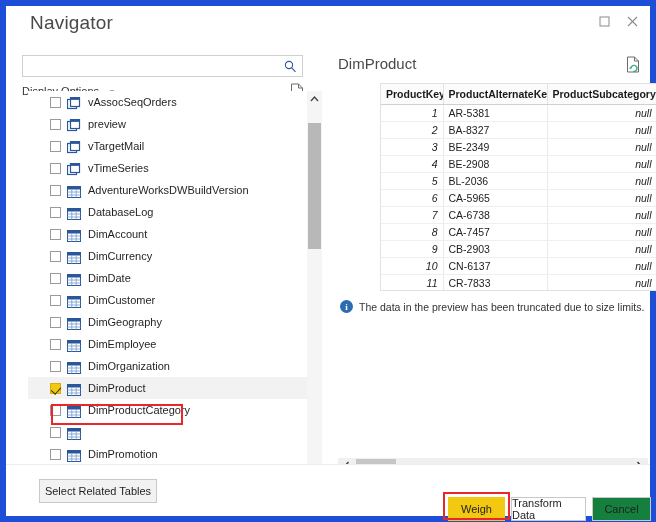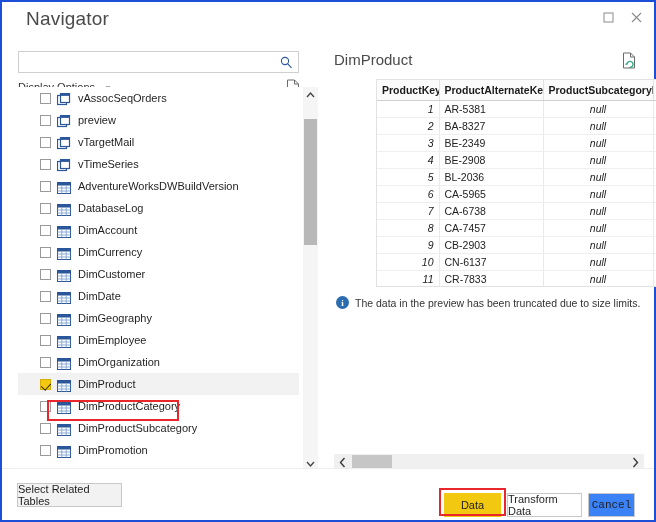--- a/index.html
+++ b/index.html
@@ -6,21 +6,21 @@
   html, body {
     width: 656px; height: 522px;
     background: #ffffff;
     font-family: "Liberation Sans", sans-serif;
     overflow: hidden;
   }
   .window {
     position: relative;
     width: 656px; height: 522px;
     background: #ffffff;
-    border: 2px solid #1d4ed8;
+    border: 6px solid #1d4ed8;
   }
 
   
   .titlebar {
     position: absolute; top: 0; left: 0; right: 0; height: 30px;
     background: #ffffff;
   }
   .win-btns {
     position: absolute; right: 4px; top: 0; height: 30px;
     display: flex; align-items: center;
@@ -68,21 +68,21 @@
   .dd-caret {
     position: absolute; left: 86px; top: 6px;
     font-size: 8px; color: #555;
   }
   .refresh-doc-icon {
     position: absolute; right: 18px; top: 1px; cursor: default;
   }
 
   
   .tree-wrap {
-    position: absolute; left: 0; top: 36px;
+    position: absolute; left: 6px; top: 36px;
     width: 281px; height: 384px;
     background: #fff;
     overflow: hidden;
   }
   .tree-list { position: relative; }
   .tree-item {
     display: flex; align-items: center;
     height: 22px; padding-left: 22px;
     cursor: default; white-space: nowrap;
   }
@@ -174,21 +174,21 @@
   table.dgrid td {
     height: 17px;
     border-right: 1px solid #e9e9e9;
     border-bottom: 1px solid #efefef;
     padding: 0 5px;
     color: #222;
     white-space: nowrap;
     overflow: hidden;
   }
   td.num { text-align: right; font-style: italic; }
-  td.nullv { text-align: center; font-style: italic; color: #444; }
+  td.nullv { text-align: right; font-style: italic; color: #444; }
 
   .info-row {
     position: absolute; left: 2px; top: 245px;
     display: flex; align-items: center; gap: 6px;
   }
   .info-icon {
     width: 13px; height: 13px; border-radius: 50%;
     background: #2b6cb0; color: #fff;
     font-size: 9px; font-weight: bold;
     display: flex; align-items: center; justify-content: center;
@@ -224,24 +224,24 @@
   .btn {
     position: absolute;
     height: 24px;
     border: 1px solid #c8c8c8;
     background: #f7f7f7;
     font-family: "Liberation Sans", sans-serif;
     font-size: 11px; color: #1f1f1f;
     cursor: default;
     display: flex; align-items: center; justify-content: center;
   }
-  #btn-related { left: 15px; top: 14px; width: 105px; background: #f2f2f2; }
+  #btn-related { left: 33px; top: 14px; width: 118px; background: #f2f2f2; }
   #btn-load    { left: 442px; top: 491px; width: 57px; background: #f2c811; border-color: #f2c811; }
   #btn-transform { left: 505px; top: 491px; width: 75px; background: #fff; }
-  #btn-cancel  { left: 586px; top: 491px; width: 47px; background: #3b82f6; font-family: Liberation Mono, monospace; }
+  #btn-cancel  { left: 586px; top: 491px; width: 59px; background: #15803d; }
 </style>
 </head>
 <body>
 
 <div class="window">
 
   <div class="titlebar">
     <div class="win-btns">
       <div class="win-btn">
         <svg width="11" height="11" viewBox="0 0 11 11">
@@ -373,33 +373,33 @@
           <div class="tree-item">
             <span class="cb"></span>
             <span class="ico"><svg viewBox="0 0 14 12" width="14" height="12">
                 <rect x="0.5" y="0.5" width="13" height="11" fill="#ffffff" stroke="#2b579a" stroke-width="1"></rect>
                 <rect x="0.5" y="0.5" width="13" height="3" fill="#2b579a"></rect>
                 <line x1="0.5" y1="6" x2="13.5" y2="6" stroke="#7fa3d1" stroke-width="0.9"></line>
                 <line x1="0.5" y1="9" x2="13.5" y2="9" stroke="#7fa3d1" stroke-width="0.9"></line>
                 <line x1="4.8" y1="3.5" x2="4.8" y2="11.5" stroke="#7fa3d1" stroke-width="0.9"></line>
                 <line x1="9.2" y1="3.5" x2="9.2" y2="11.5" stroke="#7fa3d1" stroke-width="0.9"></line>
               </svg></span>
+            <span class="lbl">DimDate</span>
+          </div>
+          <div class="tree-item">
+            <span class="cb"></span>
+            <span class="ico"><svg viewBox="0 0 14 12" width="14" height="12">
+                <rect x="0.5" y="0.5" width="13" height="11" fill="#ffffff" stroke="#2b579a" stroke-width="1"></rect>
+                <rect x="0.5" y="0.5" width="13" height="3" fill="#2b579a"></rect>
+                <line x1="0.5" y1="6" x2="13.5" y2="6" stroke="#7fa3d1" stroke-width="0.9"></line>
+                <line x1="0.5" y1="9" x2="13.5" y2="9" stroke="#7fa3d1" stroke-width="0.9"></line>
+                <line x1="4.8" y1="3.5" x2="4.8" y2="11.5" stroke="#7fa3d1" stroke-width="0.9"></line>
+                <line x1="9.2" y1="3.5" x2="9.2" y2="11.5" stroke="#7fa3d1" stroke-width="0.9"></line>
+              </svg></span>
             <span class="lbl">DimCustomer</span>
-          </div>
-          <div class="tree-item">
-            <span class="cb"></span>
-            <span class="ico"><svg viewBox="0 0 14 12" width="14" height="12">
-                <rect x="0.5" y="0.5" width="13" height="11" fill="#ffffff" stroke="#2b579a" stroke-width="1"></rect>
-                <rect x="0.5" y="0.5" width="13" height="3" fill="#2b579a"></rect>
-                <line x1="0.5" y1="6" x2="13.5" y2="6" stroke="#7fa3d1" stroke-width="0.9"></line>
-                <line x1="0.5" y1="9" x2="13.5" y2="9" stroke="#7fa3d1" stroke-width="0.9"></line>
-                <line x1="4.8" y1="3.5" x2="4.8" y2="11.5" stroke="#7fa3d1" stroke-width="0.9"></line>
-                <line x1="9.2" y1="3.5" x2="9.2" y2="11.5" stroke="#7fa3d1" stroke-width="0.9"></line>
-              </svg></span>
-            <span class="lbl">DimDate</span>
           </div>
           <div class="tree-item">
             <span class="cb"></span>
             <span class="ico"><svg viewBox="0 0 14 12" width="14" height="12">
                 <rect x="0.5" y="0.5" width="13" height="11" fill="#ffffff" stroke="#2b579a" stroke-width="1"></rect>
                 <rect x="0.5" y="0.5" width="13" height="3" fill="#2b579a"></rect>
                 <line x1="0.5" y1="6" x2="13.5" y2="6" stroke="#7fa3d1" stroke-width="0.9"></line>
                 <line x1="0.5" y1="9" x2="13.5" y2="9" stroke="#7fa3d1" stroke-width="0.9"></line>
                 <line x1="4.8" y1="3.5" x2="4.8" y2="11.5" stroke="#7fa3d1" stroke-width="0.9"></line>
                 <line x1="9.2" y1="3.5" x2="9.2" y2="11.5" stroke="#7fa3d1" stroke-width="0.9"></line>
@@ -457,21 +457,20 @@
           <div class="tree-item">
             <span class="cb"></span>
             <span class="ico"><svg viewBox="0 0 14 12" width="14" height="12">
                 <rect x="0.5" y="0.5" width="13" height="11" fill="#ffffff" stroke="#2b579a" stroke-width="1"></rect>
                 <rect x="0.5" y="0.5" width="13" height="3" fill="#2b579a"></rect>
                 <line x1="0.5" y1="6" x2="13.5" y2="6" stroke="#7fa3d1" stroke-width="0.9"></line>
                 <line x1="0.5" y1="9" x2="13.5" y2="9" stroke="#7fa3d1" stroke-width="0.9"></line>
                 <line x1="4.8" y1="3.5" x2="4.8" y2="11.5" stroke="#7fa3d1" stroke-width="0.9"></line>
                 <line x1="9.2" y1="3.5" x2="9.2" y2="11.5" stroke="#7fa3d1" stroke-width="0.9"></line>
               </svg></span>
-            <span class="lbl">DimProductSubcategory</span>
           </div>
           <div class="tree-item">
             <span class="cb"></span>
             <span class="ico"><svg viewBox="0 0 14 12" width="14" height="12">
                 <rect x="0.5" y="0.5" width="13" height="11" fill="#ffffff" stroke="#2b579a" stroke-width="1"></rect>
                 <rect x="0.5" y="0.5" width="13" height="3" fill="#2b579a"></rect>
                 <line x1="0.5" y1="6" x2="13.5" y2="6" stroke="#7fa3d1" stroke-width="0.9"></line>
                 <line x1="0.5" y1="9" x2="13.5" y2="9" stroke="#7fa3d1" stroke-width="0.9"></line>
                 <line x1="4.8" y1="3.5" x2="4.8" y2="11.5" stroke="#7fa3d1" stroke-width="0.9"></line>
                 <line x1="9.2" y1="3.5" x2="9.2" y2="11.5" stroke="#7fa3d1" stroke-width="0.9"></line>
@@ -613,18 +612,18 @@
             <path d="M1.5 1 L5.5 5.5 L1.5 10" fill="none" stroke="#3a3a3a" stroke-width="1.4"></path>
           </svg>
       </div>
     </div>
   </div>
 
   <div class="footer">
     <div class="btn" id="btn-related">Select Related Tables</div>
   </div>
 
-  <div class="btn" id="btn-load">Data</div>
+  <div class="btn" id="btn-load">Weigh</div>
   <div class="btn" id="btn-transform">Transform Data</div>
   <div class="btn" id="btn-cancel">Cancel</div>
 
   <div class="hl-box" id="hl-load"></div>
 </div>
 
 </body></html>

